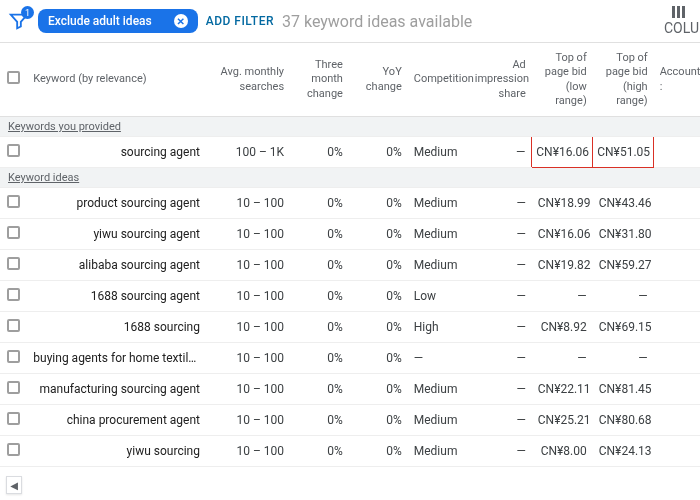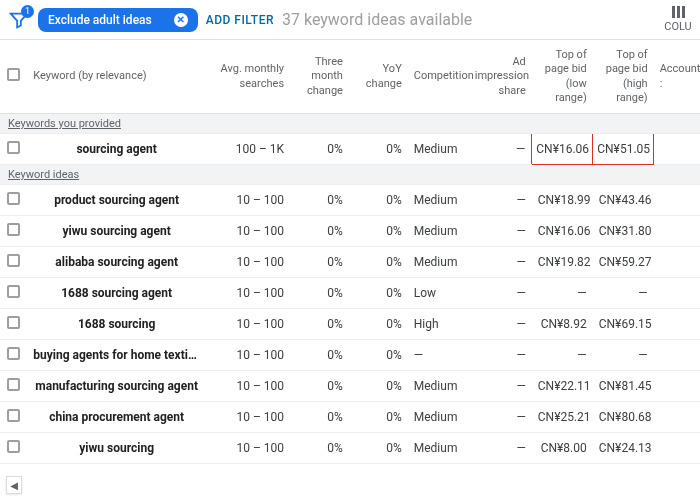--- a/index.html
+++ b/index.html
@@ -4,29 +4,29 @@
 <style>
   * { margin: 0; padding: 0; box-sizing: border-box; }
   body { font-family: Roboto, Arial, sans-serif; font-size: 12px; color: #212121; background: #fff; width: 700px; }
   .topbar { display: flex; align-items: center; padding: 6px 8px; gap: 8px; border-bottom: 1px solid #e0e0e0; }
   .funnel { position: relative; width: 22px; height: 22px; color: #1a73e8; }
   .funnel .badge { position: absolute; top: -4px; right: -4px; background: #1a73e8; color: #fff; font-size: 9px; border-radius: 50%; width: 13px; height: 13px; display: flex; align-items: center; justify-content: center; }
   .chip { background: #1a73e8; color: #fff; border-radius: 8px; padding: 5px 10px; font-size: 12px; font-weight: 500; display: flex; align-items: center; gap: 22px; }
   .chip .x { background: #fff; color: #1a73e8; border-radius: 50%; width: 14px; height: 14px; display: flex; align-items: center; justify-content: center; font-size: 10px; font-weight: bold; }
   .addfilter { font-size: 12px; font-weight: 500; color: #0369a1; letter-spacing: 0.5px; }
   .available { font-size: 16px; color: #9e9e9e; }
-  .columns { margin-left: auto; width: 28px; text-align: center; color: #5f6368; font-size: 11px; }
+  .columns { margin-left: auto; width: 28px; text-align: center; color: #5f6368; font-size: 14px; }
   .columns .bars { display: flex; gap: 2px; justify-content: center; margin-bottom: 2px; }
   .columns .bars span { width: 3px; height: 12px; background: #5f6368; }
   table { width: 100%; border-collapse: collapse; table-layout: fixed; }
   th { font-size: 11px; font-weight: 400; color: #5f6368; text-align: right; padding: 8px 6px; border-bottom: 1px solid #e0e0e0; background: #fff; vertical-align: middle; line-height: 1.3; }
   th.left { text-align: left; }
   td { font-size: 12px; color: #3c4043; text-align: right; padding: 7px 6px; border-bottom: 1px solid #eee; white-space: nowrap; overflow: hidden; }
   td.left { text-align: left; }
-  td.keyword { text-align: center; color: #212121; overflow: hidden; text-overflow: ellipsis; font-weight: bold; }
+  td.keyword { text-align: right; color: #212121; overflow: hidden; text-overflow: ellipsis; }
   tr.section td { background: #f1f3f4; text-align: left; font-size: 11px; color: #5f6368; padding: 3px 8px; text-decoration: underline; }
   .cb { width: 13px; height: 13px; border: 2px solid #9e9e9e; border-radius: 2px; display: inline-block; }
   .checkcol { width: 26px; text-align: center; }
   .hl { border: 1.5px solid #d93025; padding: 6px 4px !important; }
   col.c-check { width: 26px; }
   col.c-key { width: 170px; }
   col.c-avg { width: 80px; }
   col.c-3m  { width: 56px; }
   col.c-yoy { width: 56px; }
   col.c-comp{ width: 58px; }

